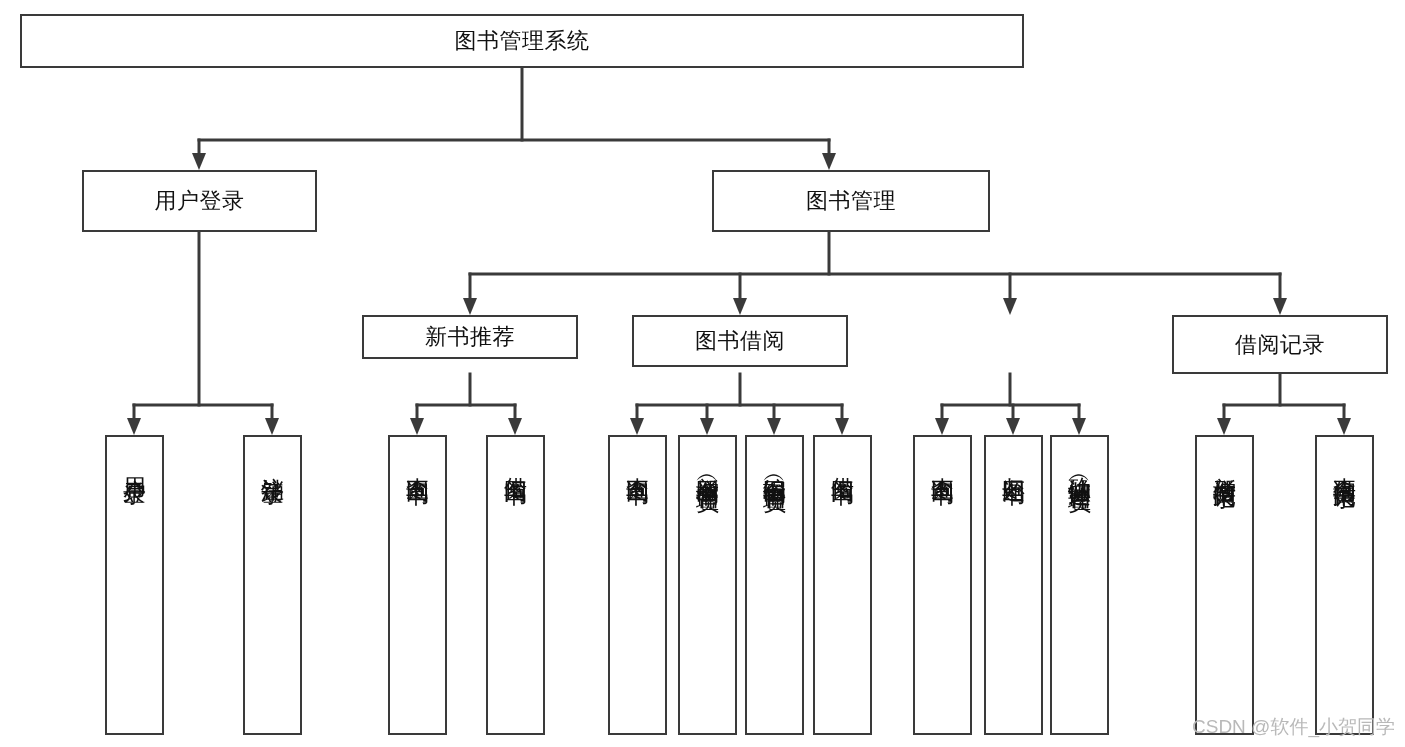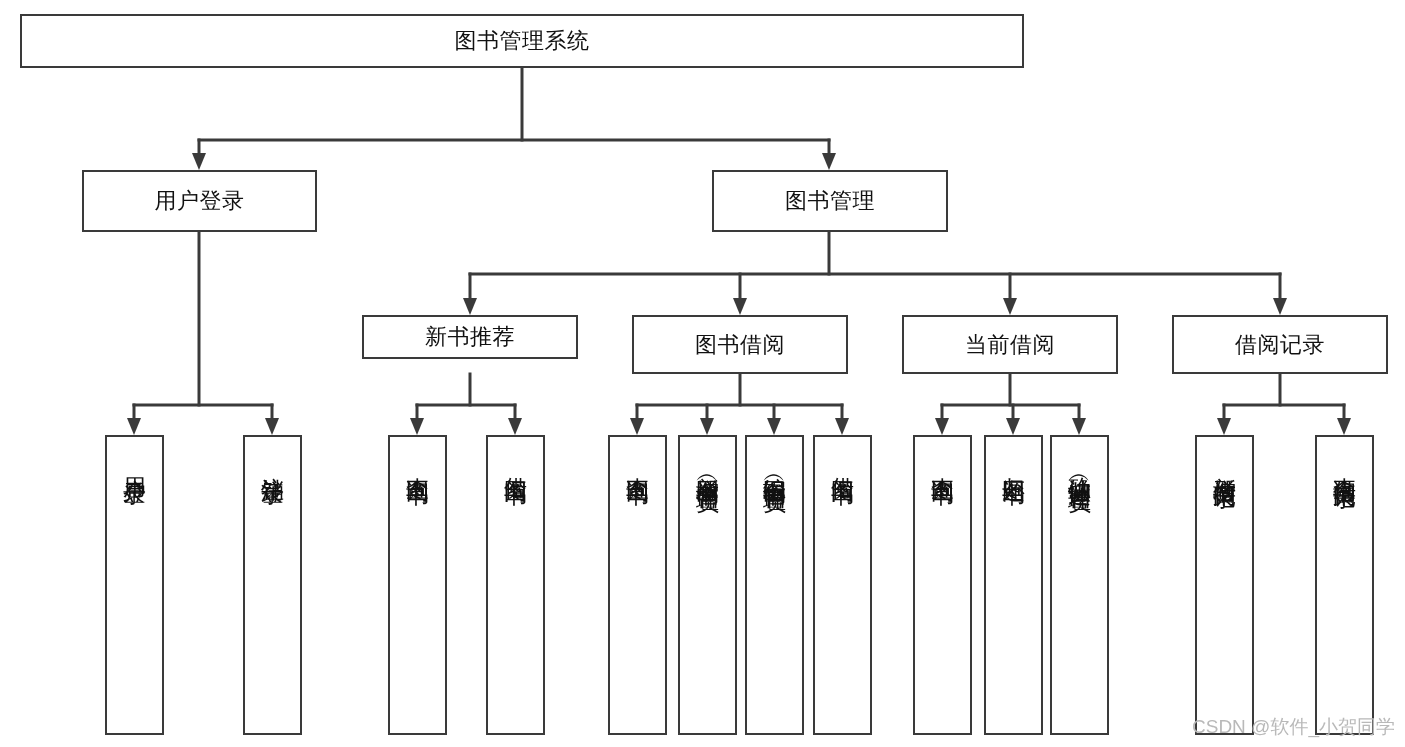--- a/index.html
+++ b/index.html
@@ -128,32 +128,29 @@
       </g>
   </svg>
 
   <div class="node-box" id="node-root" style="left: 20px; top: 14px; width: 1004px; height: 54px; border-color: rgb(58, 58, 58);">
     <span class="node-label" style="color: rgb(17, 17, 17);">图书管理系统</span>
   </div>
 
   <div class="node-box" id="node-level2-0" style="left: 82px; top: 170px; width: 235px; height: 62px; border-color: rgb(58, 58, 58);">
     <span class="node-label" style="color: rgb(17, 17, 17);">用户登录</span>
   </div>
-  <div class="node-box" id="node-level2-1" style="left: 712px; top: 170px; width: 236px; height: 62px; border-color: rgb(58, 58, 58);">
+  <div class="node-box" id="node-level2-1" style="left: 712px; top: 170px; width: 278px; height: 62px; border-color: rgb(58, 58, 58);">
     <span class="node-label" style="color: rgb(17, 17, 17);">图书管理</span>
   </div>
 
   <div class="node-box" id="node-level3-0" style="left: 362px; top: 315px; width: 216px; height: 44px; border-color: rgb(58, 58, 58);">
     <span class="node-label" style="color: rgb(17, 17, 17);">新书推荐</span>
   </div>
-  <div class="node-box" id="node-level3-1" style="left: 632px; top: 315px; width: 216px; height: 59px; border-color: rgb(58, 58, 58);">
+  <div class="node-box" id="node-level3-1" style="left: 632px; top: 315px; width: 216px; height: 52px; border-color: rgb(58, 58, 58);">
     <span class="node-label" style="color: rgb(17, 17, 17);">图书借阅</span>
-  </div>
-  <div class="node-box" id="node-level3-2" style="left: 902px; top: 315px; width: 216px; height: 59px; border-color: rgb(58, 58, 58);">
-    <span class="node-label" style="color: rgb(17, 17, 17);">当前借阅</span>
   </div>
   <div class="node-box" id="node-level3-3" style="left: 1172px; top: 315px; width: 216px; height: 59px; border-color: rgb(58, 58, 58);">
     <span class="node-label" style="color: rgb(17, 17, 17); text-align: center;">借阅记录</span>
   </div>
 
   <div class="node-box vertical" id="node-leaf-0" style="left: 105px; top: 435px; width: 59px; height: 300px; border-color: rgb(58, 58, 58);">
     <span class="node-label" style="color: rgb(17, 17, 17);">用户登录</span>
   </div>
   <div class="node-box vertical" id="node-leaf-1" style="left: 243px; top: 435px; width: 59px; height: 300px; border-color: rgb(58, 58, 58);">
     <span class="node-label" style="color: rgb(17, 17, 17);">注销登录</span>

